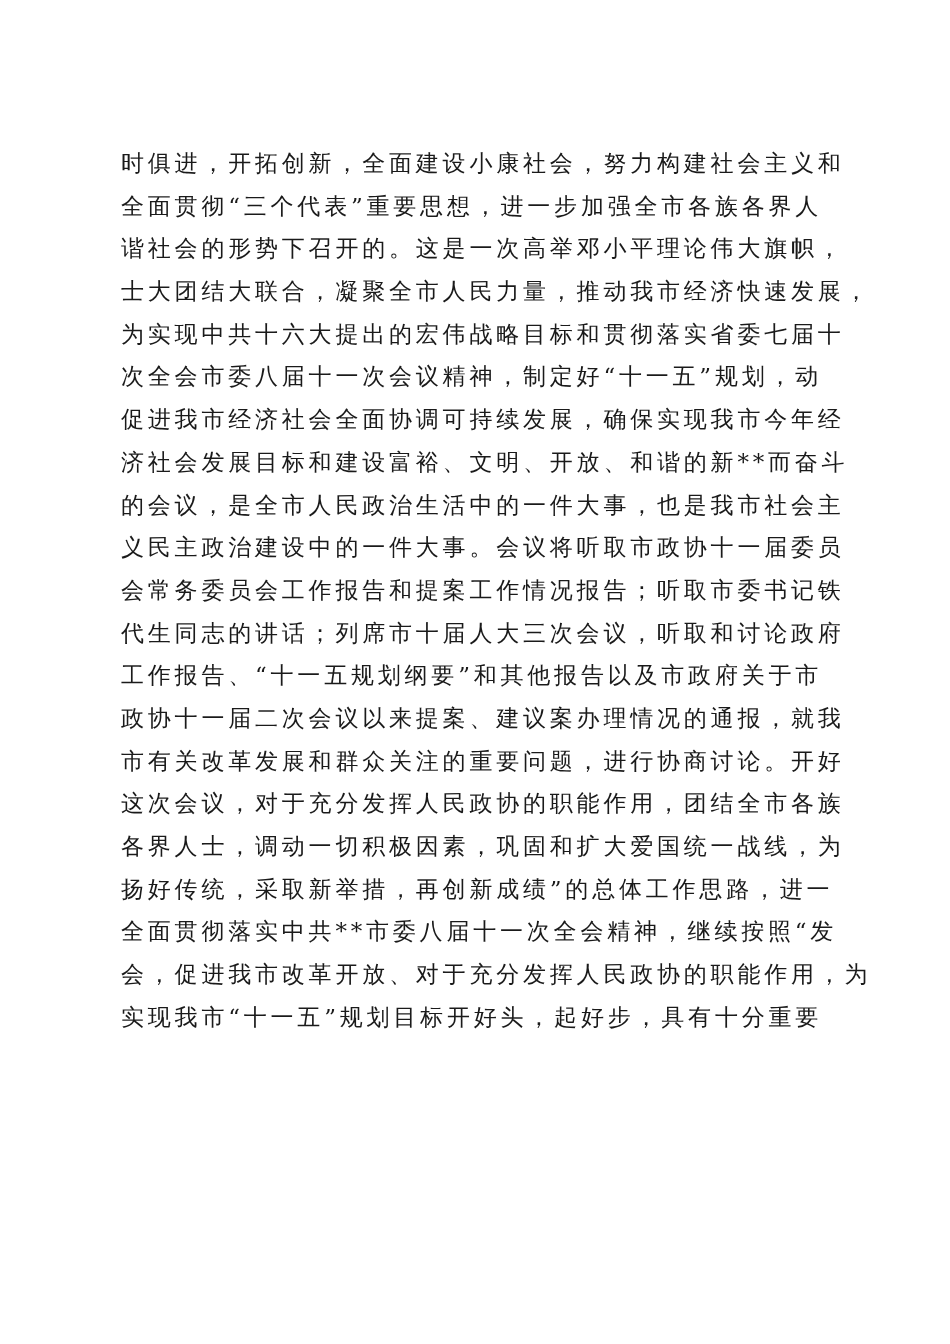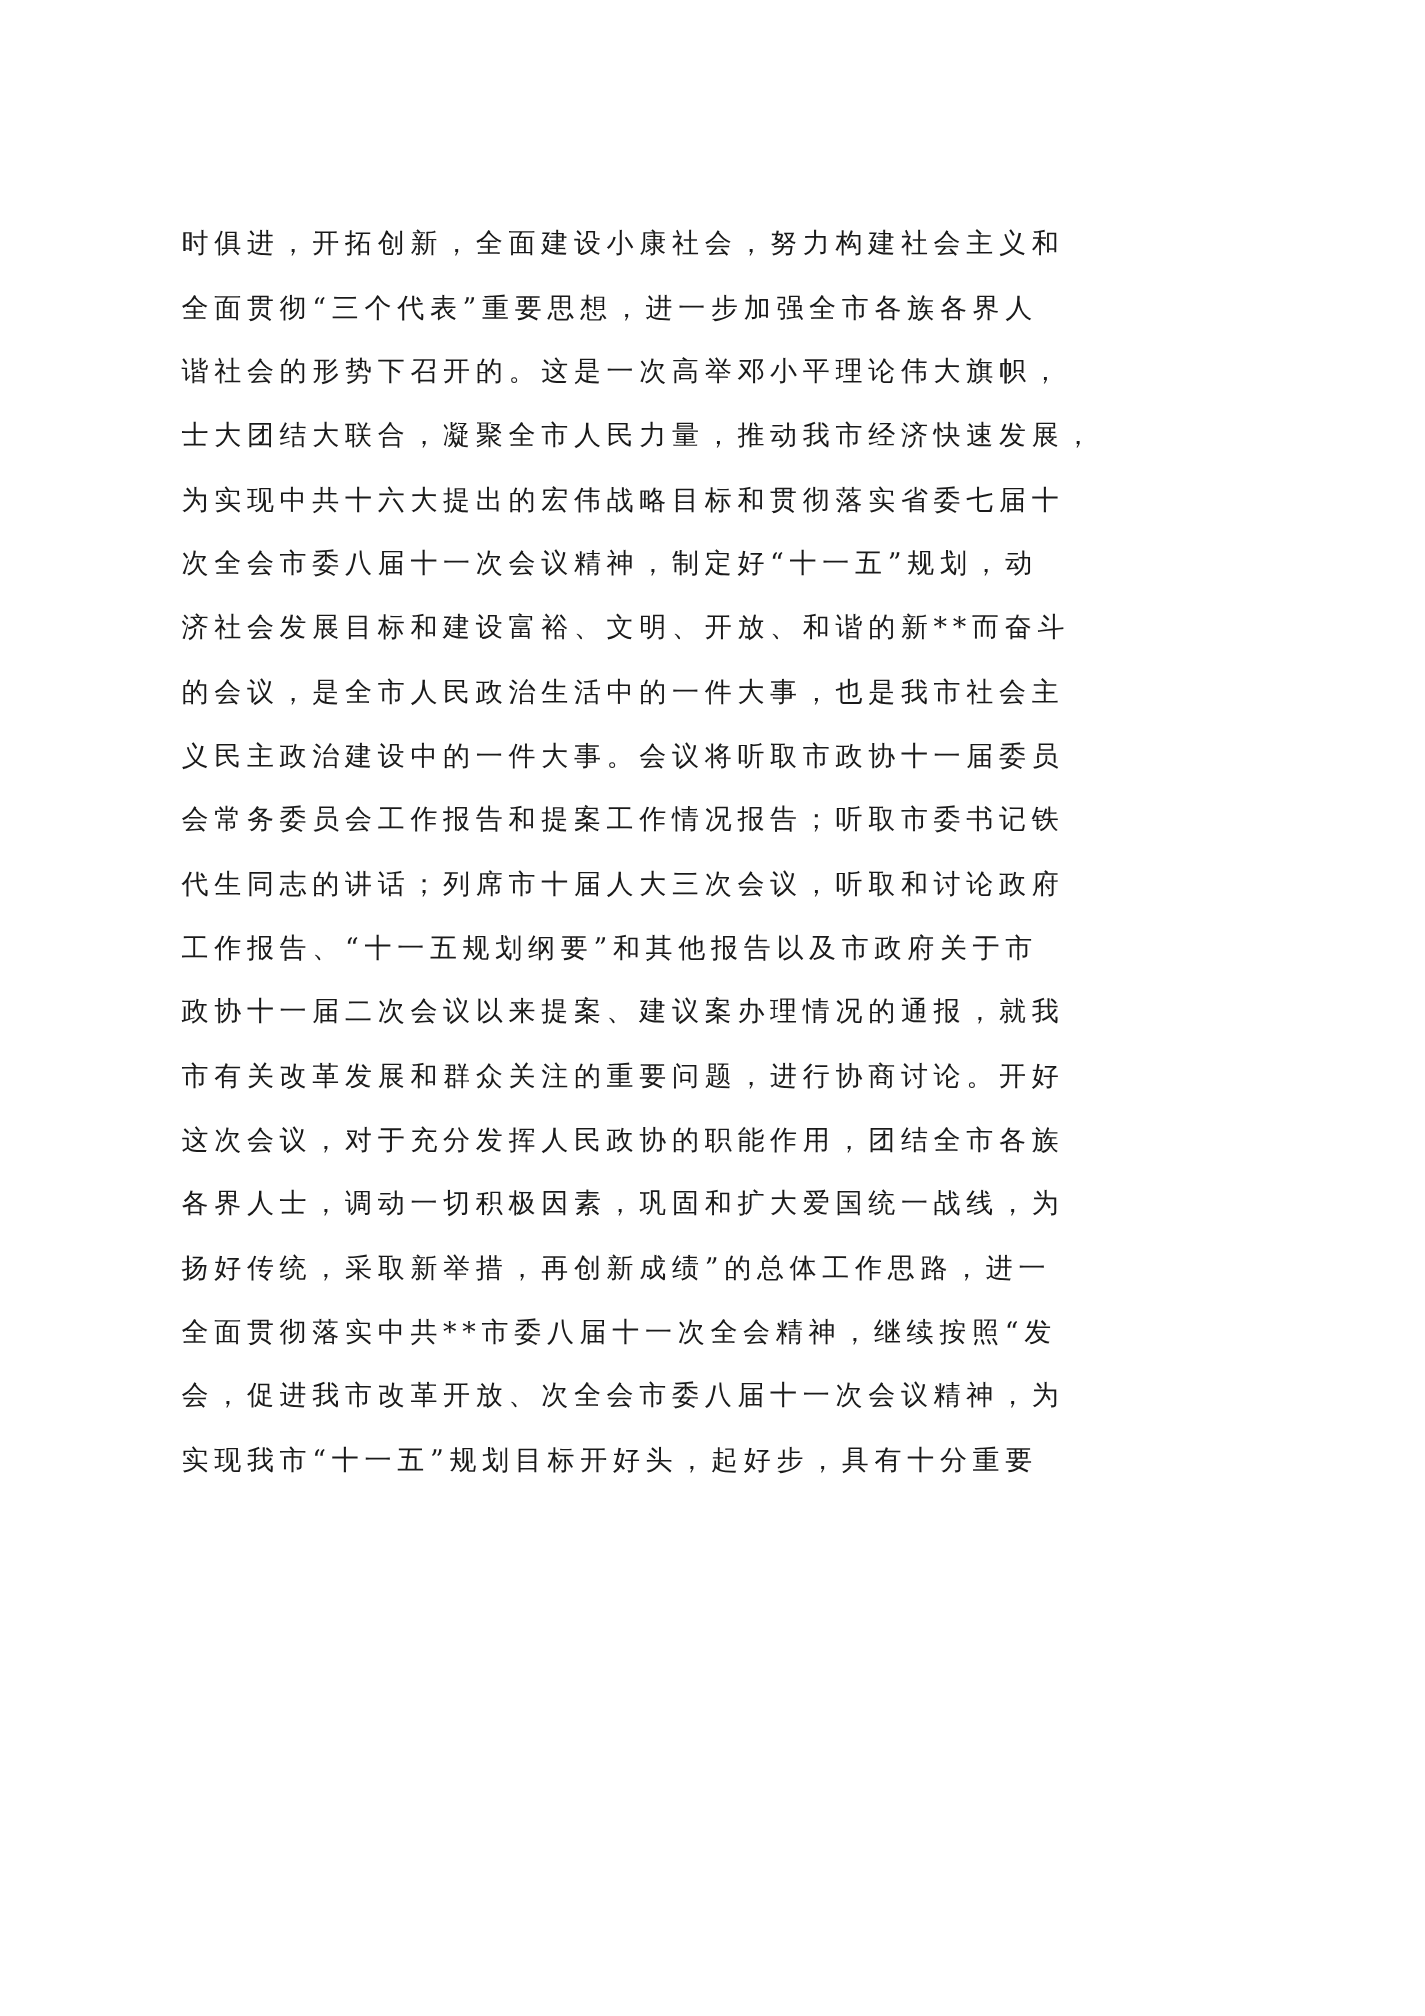--- a/index.html
+++ b/index.html
@@ -18,21 +18,21 @@
       left: 0; top: 0;
       width: 950px; height: 1344px;
       background: #ffffff;
     }
     .body-text {
       position: absolute;
       left: 121px;
       top: 142px;
       width: 720px;
       font-family: "DejaVu Serif", "Liberation Serif", serif;
-      font-size: 18px;
+      font-size: 23px;
       color: #1a1a1a;
       letter-spacing: 3.8px;
     }
     .line {
       display: block;
       height: 42.7px;
       line-height: 42.7px;
       white-space: nowrap;
     }
   </style>
@@ -40,28 +40,29 @@
 <body>
 
 <div class="page">
   <div class="body-text">
     <span class="line">时俱进，开拓创新，全面建设小康社会，努力构建社会主义和</span>
     <span class="line">全面贯彻“三个代表”重要思想，进一步加强全市各族各界人</span>
     <span class="line">谐社会的形势下召开的。这是一次高举邓小平理论伟大旗帜，</span>
     <span class="line">士大团结大联合，凝聚全市人民力量，推动我市经济快速发展，</span>
     <span class="line">为实现中共十六大提出的宏伟战略目标和贯彻落实省委七届十</span>
     <span class="line">次全会市委八届十一次会议精神，制定好“十一五”规划，动</span>
+    <span class="line">促进我市经济社会全面协调可持续发展，确保实现我市今年经</span>
     <span class="line">济社会发展目标和建设富裕、文明、开放、和谐的新**而奋斗</span>
     <span class="line">的会议，是全市人民政治生活中的一件大事，也是我市社会主</span>
     <span class="line">义民主政治建设中的一件大事。会议将听取市政协十一届委员</span>
     <span class="line">会常务委员会工作报告和提案工作情况报告；听取市委书记铁</span>
     <span class="line">代生同志的讲话；列席市十届人大三次会议，听取和讨论政府</span>
     <span class="line">工作报告、“十一五规划纲要”和其他报告以及市政府关于市</span>
     <span class="line">政协十一届二次会议以来提案、建议案办理情况的通报，就我</span>
     <span class="line">市有关改革发展和群众关注的重要问题，进行协商讨论。开好</span>
     <span class="line">这次会议，对于充分发挥人民政协的职能作用，团结全市各族</span>
     <span class="line">各界人士，调动一切积极因素，巩固和扩大爱国统一战线，为</span>
     <span class="line">扬好传统，采取新举措，再创新成绩”的总体工作思路，进一</span>
     <span class="line">全面贯彻落实中共**市委八届十一次全会精神，继续按照“发</span>
-    <span class="line">会，促进我市改革开放、次全会市委八届十一次会议精神，为</span>
+    <span class="line">会，促进我市改革开放、对于充分发挥人民政协的职能作用，为</span>
     <span class="line">实现我市“十一五”规划目标开好头，起好步，具有十分重要</span>
   </div>
 </div>
 
 </body></html>

